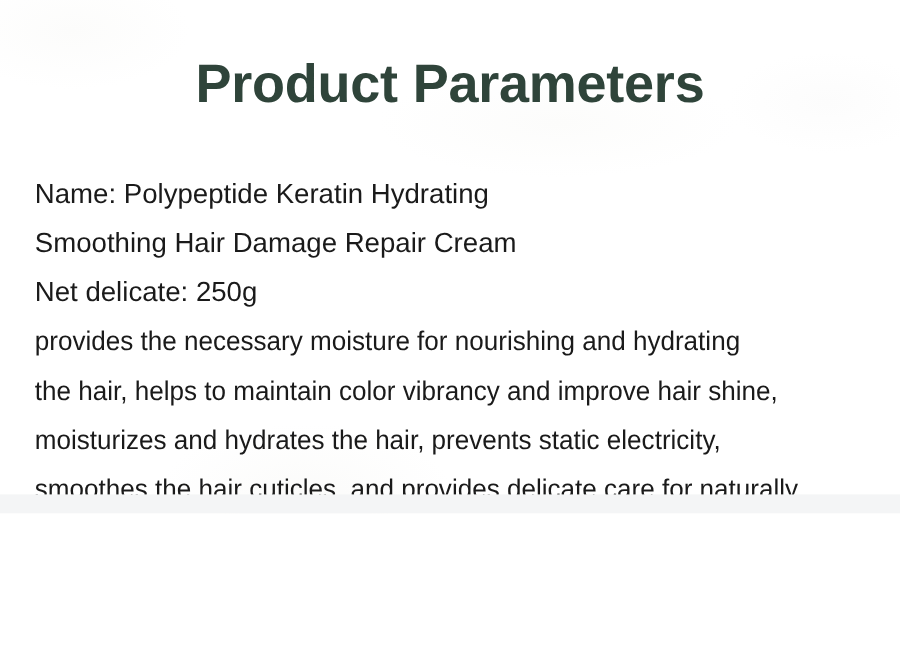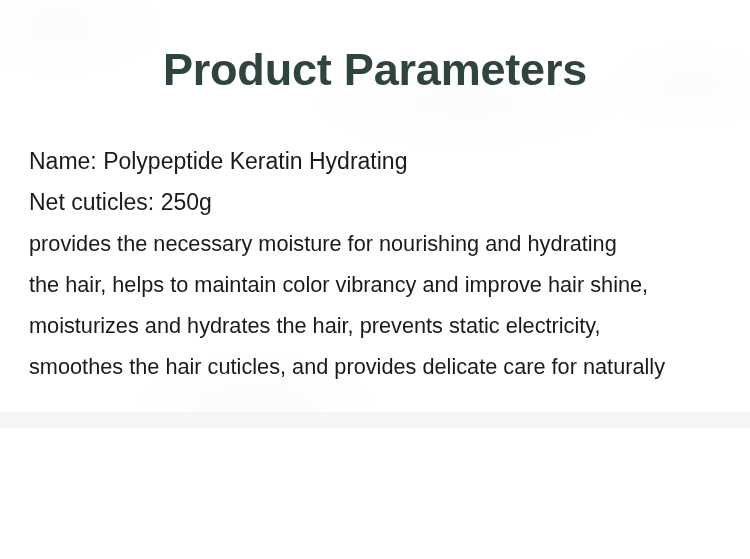--- a/index.html
+++ b/index.html
@@ -91,22 +91,23 @@
 <div class="page">
 
   <div class="paper-texture"></div>
 
   <div class="title">Product Parameters</div>
 
   <div class="body-block">
 
     <div class="body-line">Name: Polypeptide Keratin Hydrating</div>
 
+    <div class="body-line">Smoothing Hair Damage Repair Cream</div>
 
-    <div class="body-line">Net cuticles: 250g</div>
+    <div class="body-line">Net delicate: 250g</div>
 
 
     <div class="body-line condensed">provides the necessary moisture for nourishing and hydrating</div>
 
     <div class="body-line condensed">the hair, helps to maintain color vibrancy and improve hair shine,</div>
 
     <div class="body-line condensed">moisturizes and hydrates the hair, prevents static electricity,</div>
 
     <div class="body-line condensed">smoothes the hair cuticles, and provides delicate care for naturally</div>
 

